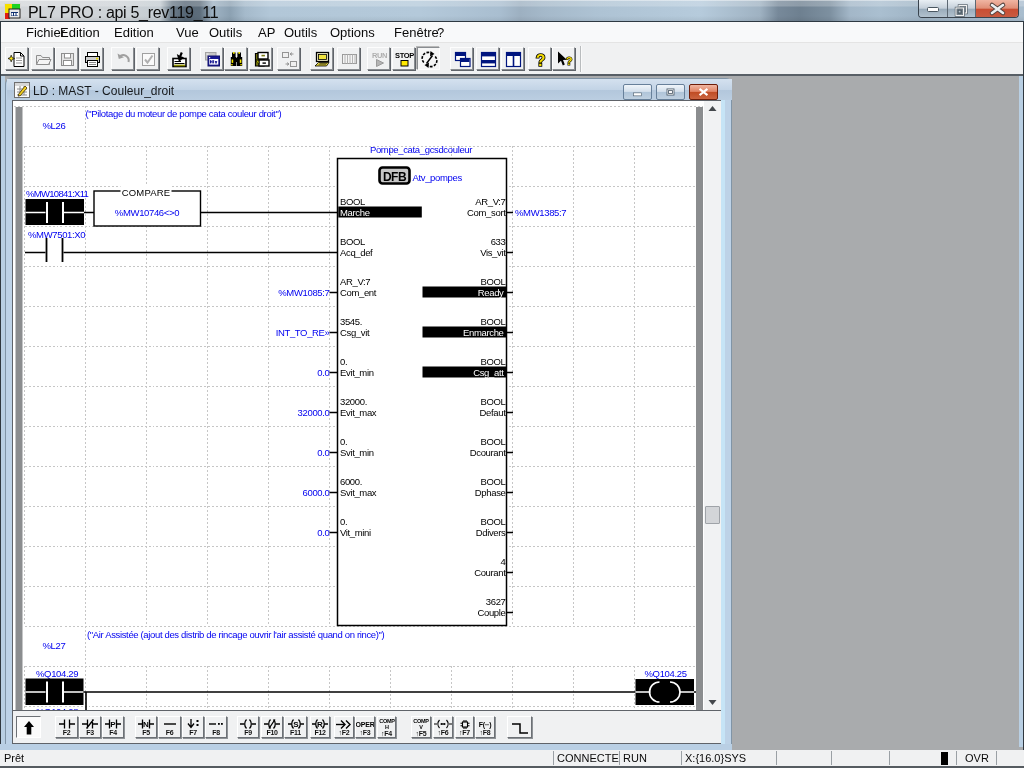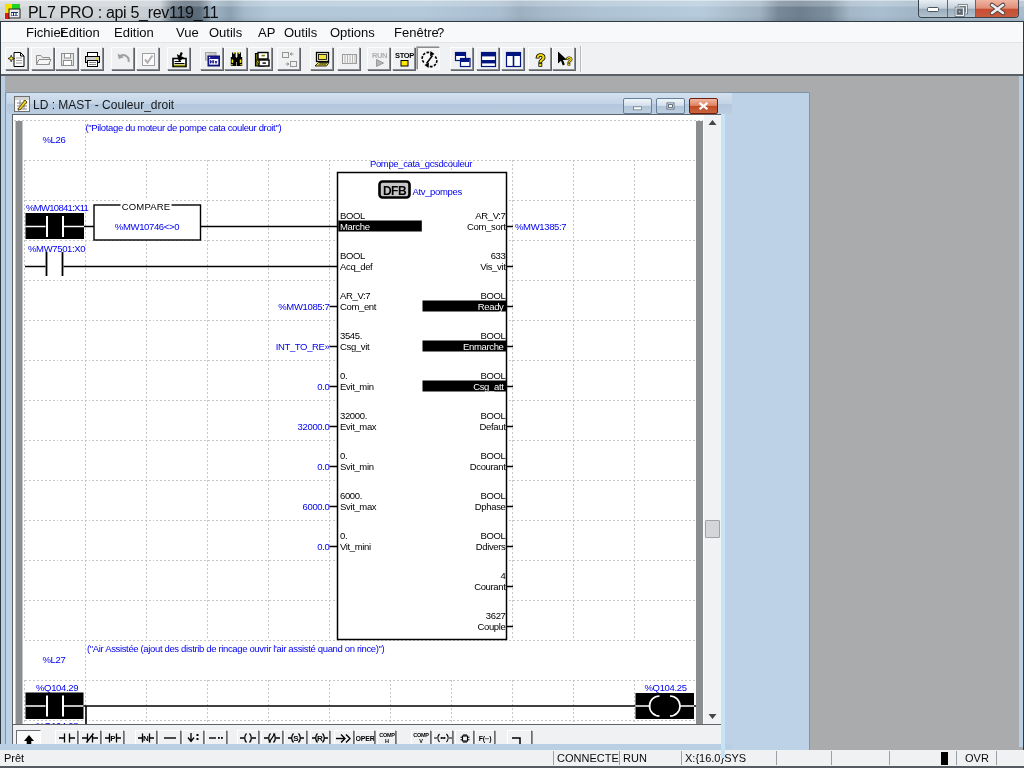--- a/index.html
+++ b/index.html
@@ -28,21 +28,21 @@
     border-right:1px solid #fdfdfd; border-bottom:1px solid #fdfdfd;
     box-shadow:-1px -1px 0 #b8b8b8; background:#f6f6f6; }
   .tbtn svg { position:absolute; left:2px; top:2px; }
   .tsep { position:absolute; top:46px; width:2px; height:26px; border-left:1px solid #b9bcbe; border-right:1px solid #fafafa; }
   
   #mdi { left:0; top:76px; width:1024px; height:671px; background:#a9abad; }
   #appframe-l { left:0; top:22px; width:1px; height:746px; background:#30383f; }
   #appframe-l2 { left:1px; top:76px; width:4px; height:671px; background:#b9cfe3; }
   #appframe-r { left:1023px; top:22px; width:1px; height:746px; background:#30383f; }
   #appframe-r2 { left:1019px; top:76px; width:4px; height:671px; background:#b9cfe3; }
-  #child { left:5px; top:78px; width:805px; height:672px; background:#bdd2e7; border:1px solid #8094a6; border-radius:1px;margin-top:14px; }
+  #child { left:5px; top:78px; width:727px; height:672px; background:#bdd2e7; border:1px solid #8094a6; border-radius:6px; }
   
   #child-title { position:absolute; left:1px; top:0; width:725px; height:21px;
     background:linear-gradient(180deg,#d4e1ef,#c3d4e6 50%,#b3c7dc 55%,#bbcee1); }
   #child-title .txt { position:absolute; left:26px; top:5px; font-size:12px; color:#16191c; }
   .cbtn { position:absolute; top:5px; width:29px; height:16px; border-radius:2px;
     background:linear-gradient(180deg,#f0f5fa,#d4e0ec 46%,#b0c5d9 52%,#bfd0e0);
     border:1px solid #67809a; }
   #cbtn-close { background:linear-gradient(180deg,#f0b7a3,#e08364 46%,#c04c24 52%,#cb6440); border:1px solid #6d1d09; }
   #child-inner { position:absolute; left:6px; top:21px; width:710px; height:644px; background:#fff; border:1px solid #5f6369; }
   #scrollv { position:absolute; left:691px; top:0px; width:17px; height:609px; background:#f1f2f3; }

